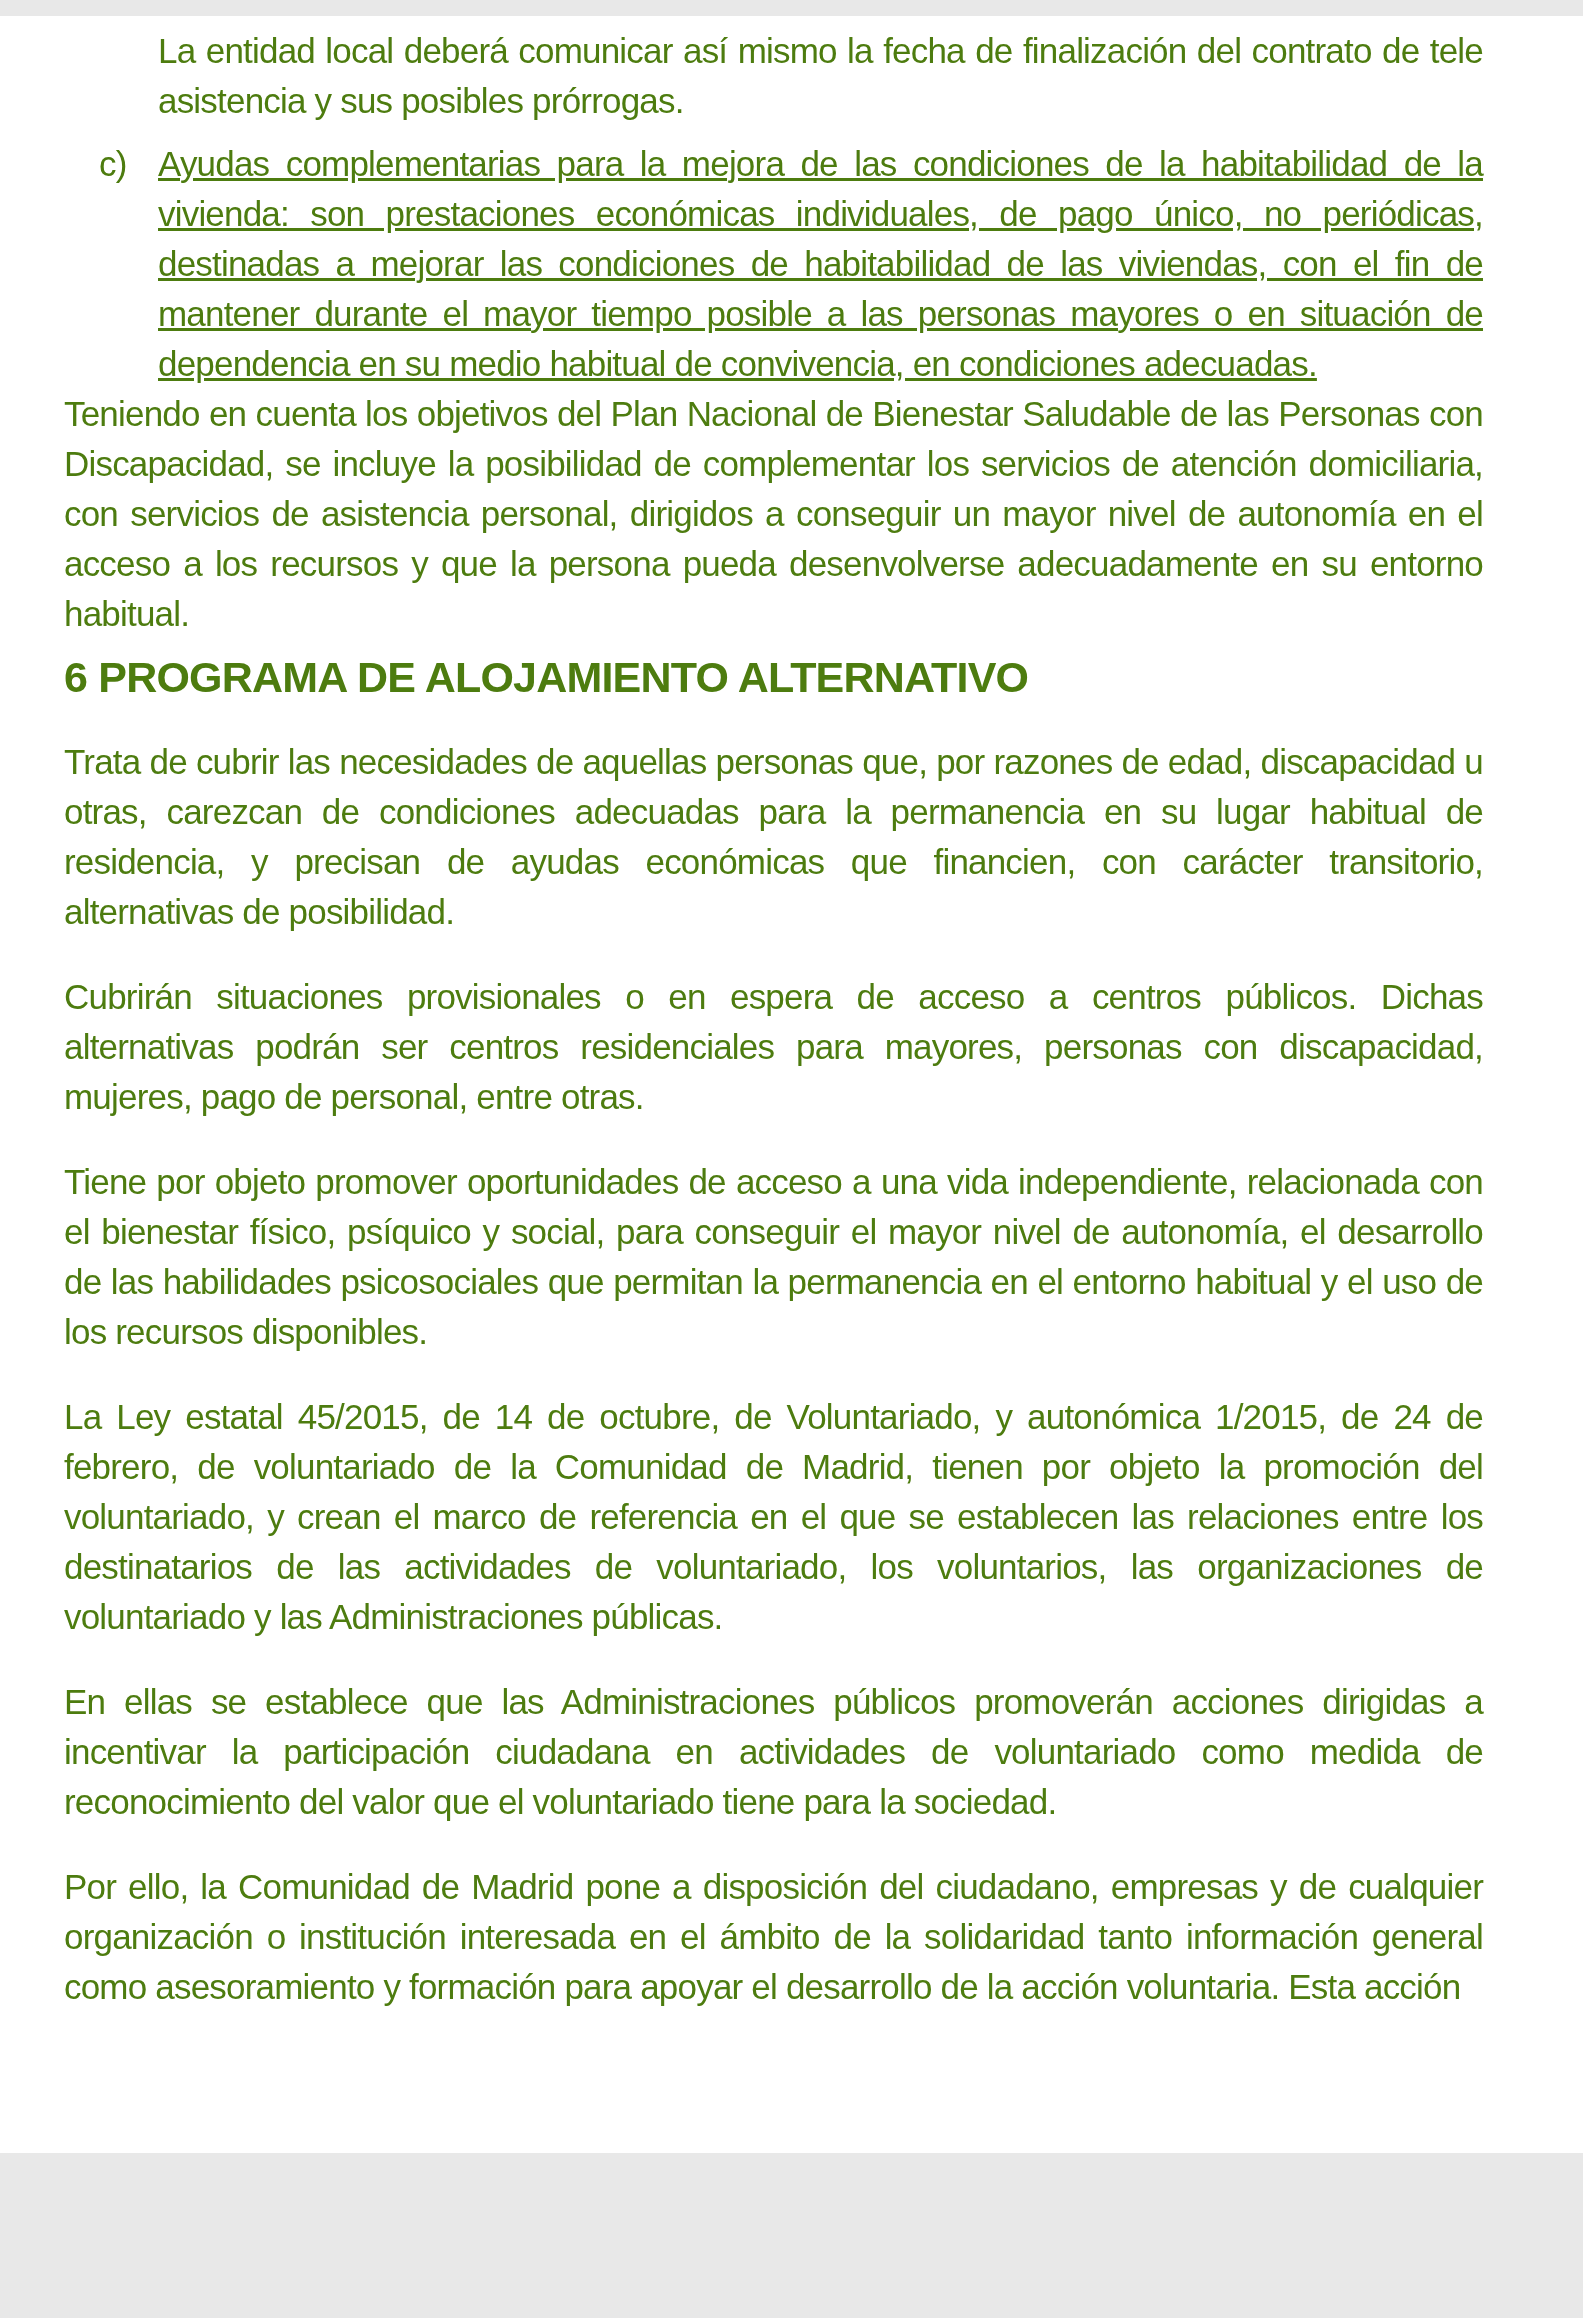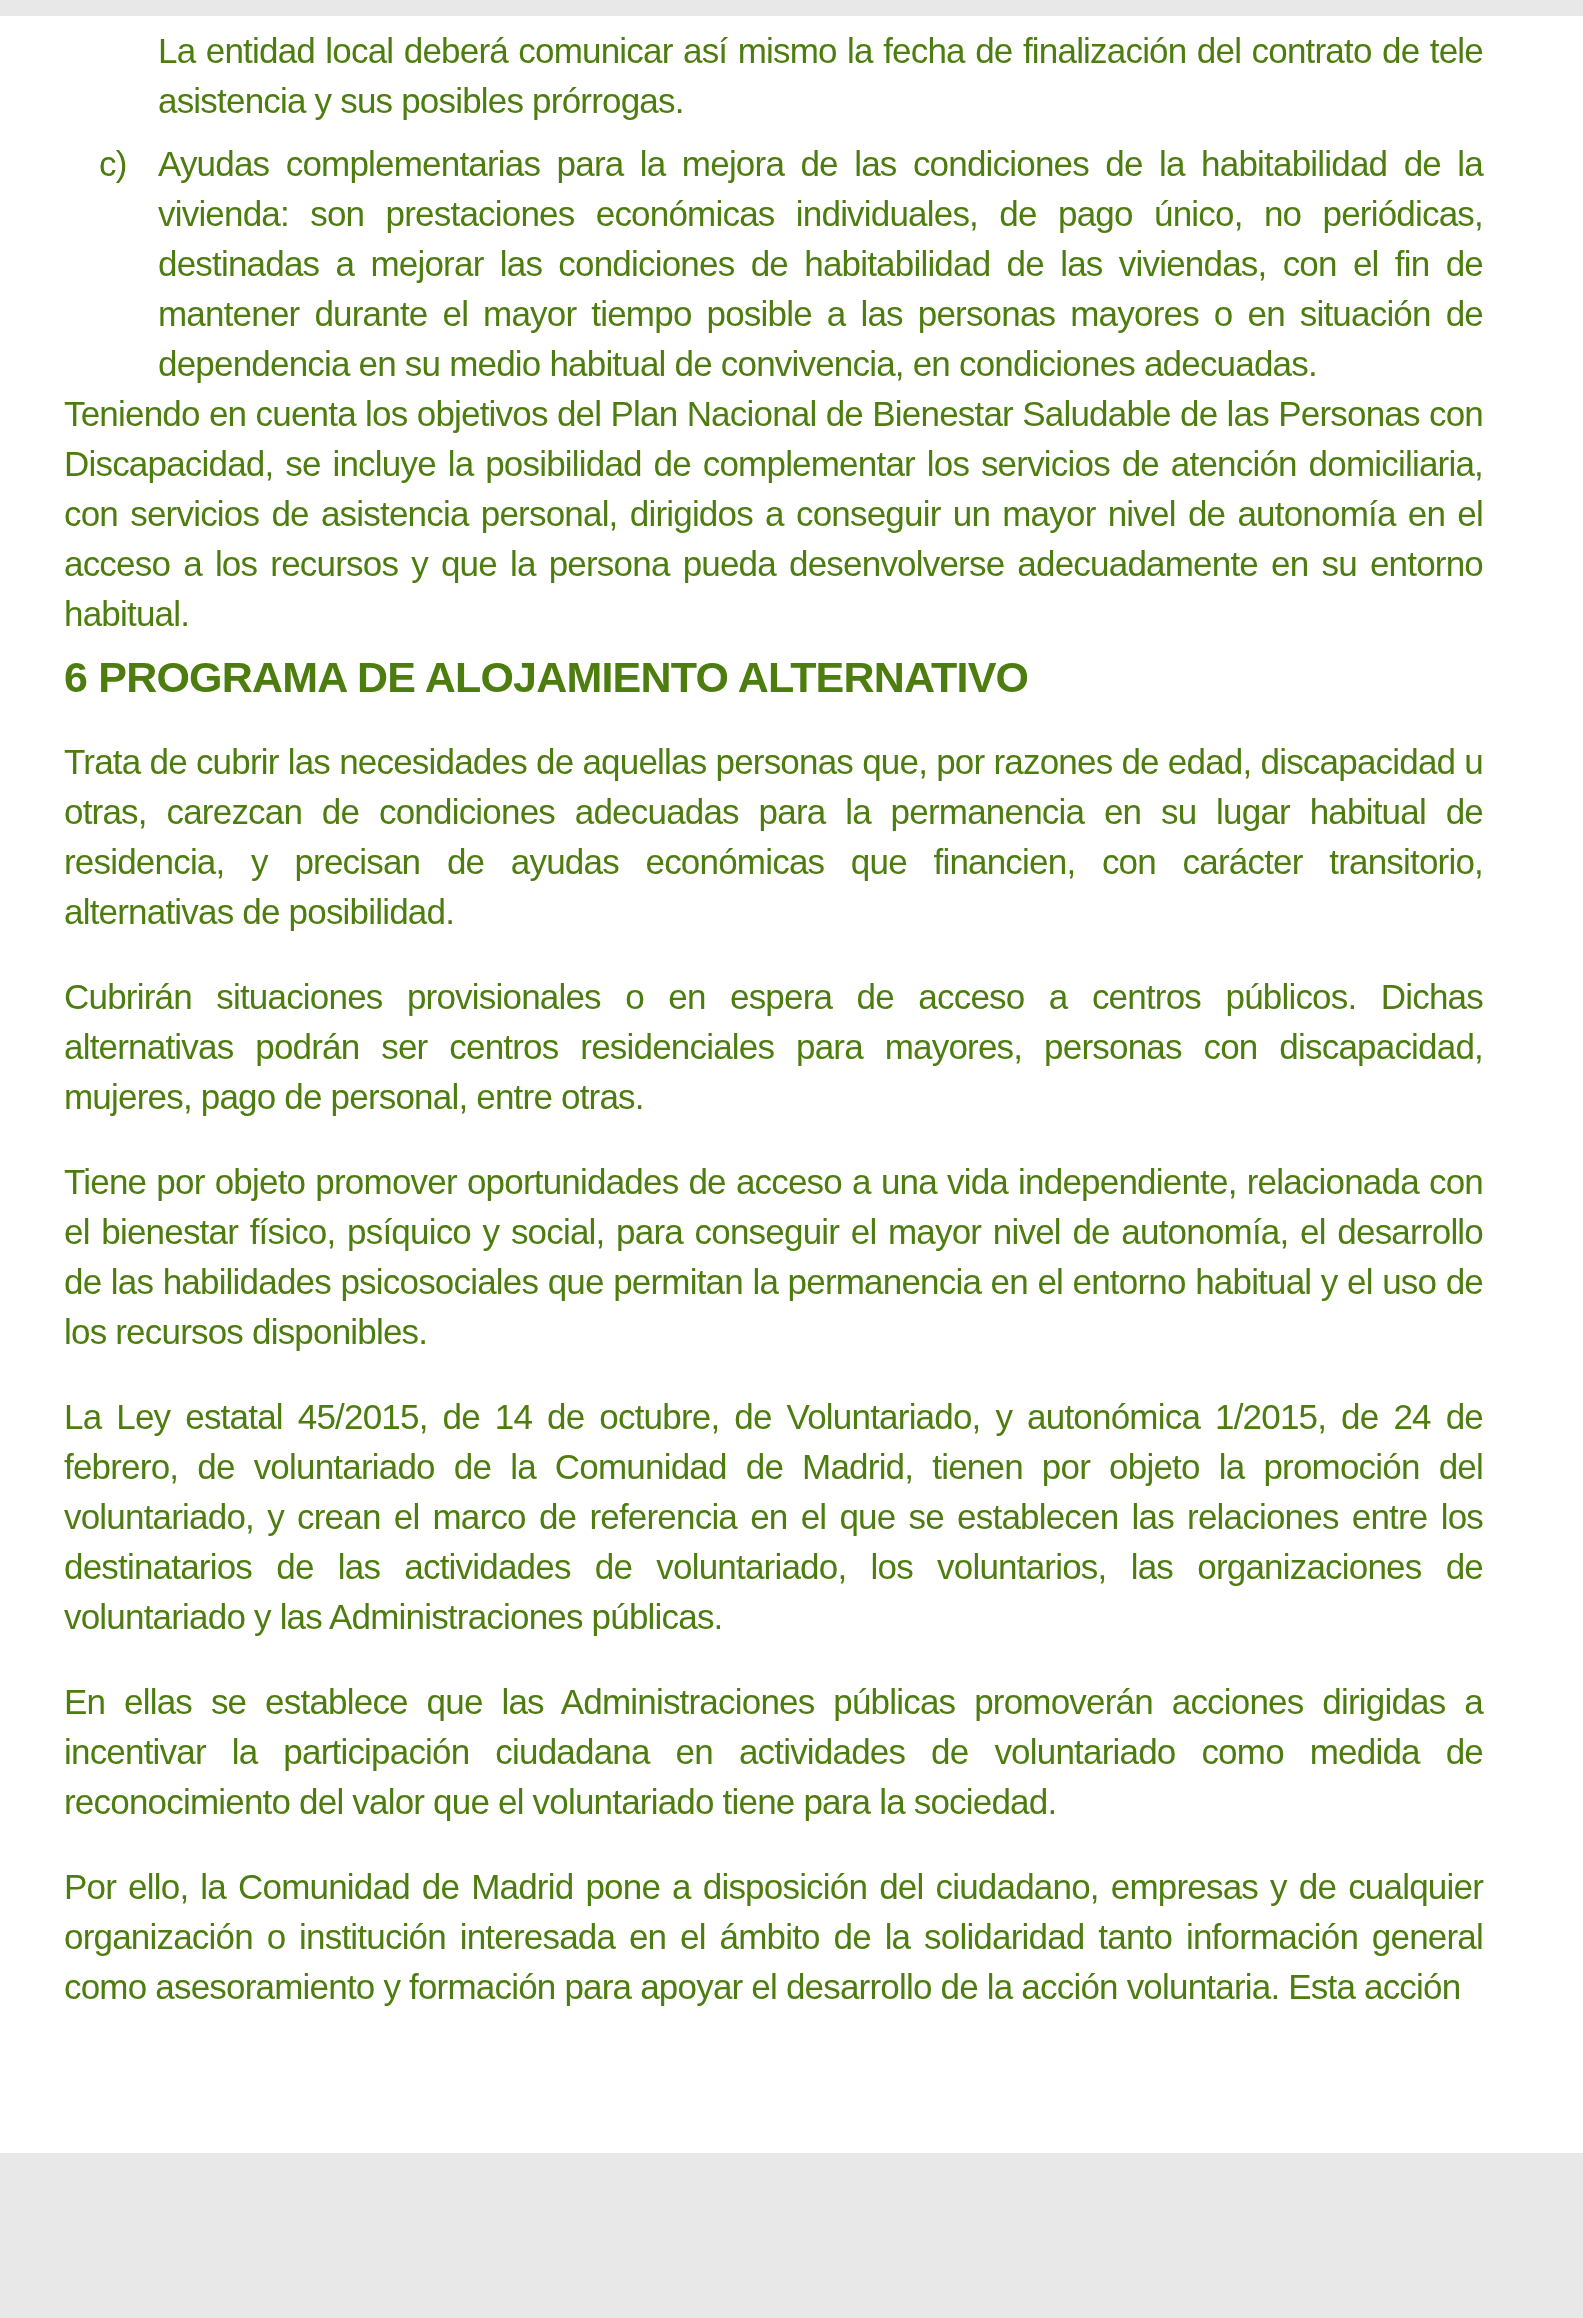--- a/index.html
+++ b/index.html
@@ -38,20 +38,21 @@
     padding-left: 94px;
   }
   .list-item .marker {
     position: absolute;
     left: 35px;
     top: 0;
   }
   .list-item .list-text {
     display: block;
     text-align: justify;
+    text-decoration: underline;
   }
   .heading {
     font-size: 43px;
     font-weight: bold;
     letter-spacing: -0.8px;
     line-height: 50px;
     margin: 13px 0 35px 0;
     text-align: left;
   }
 </style>
@@ -64,17 +65,17 @@
       <div class="list-item">
         <span class="marker">c)</span>
         <span class="list-text">Ayudas complementarias para la mejora de las condiciones de la habitabilidad de la vivienda: son prestaciones económicas individuales, de pago único, no periódicas, destinadas a mejorar las condiciones de habitabilidad de las viviendas, con el fin de mantener durante el mayor tiempo posible a las personas mayores o en situación de dependencia en su medio habitual de convivencia, en condiciones adecuadas.</span>
       </div>
       <p class="para">Teniendo en cuenta los objetivos del Plan Nacional de Bienestar Saludable de las Personas con Discapacidad, se incluye la posibilidad de complementar los servicios de atención domiciliaria, con servicios de asistencia personal, dirigidos a conseguir un mayor nivel de autonomía en el acceso a los recursos y que la persona pueda desenvolverse adecuadamente en su entorno habitual.</p>
       <h2 class="heading">6 PROGRAMA DE ALOJAMIENTO ALTERNATIVO</h2>
       <p class="para">Trata de cubrir las necesidades de aquellas personas que, por razones de edad, discapacidad u otras, carezcan de condiciones adecuadas para la permanencia en su lugar habitual de residencia, y precisan de ayudas económicas que financien, con carácter transitorio, alternativas de posibilidad.</p>
       <p class="para spaced">Cubrirán situaciones provisionales o en espera de acceso a centros públicos. Dichas alternativas podrán ser centros residenciales para mayores, personas con discapacidad, mujeres, pago de personal, entre otras.</p>
       <p class="para spaced">Tiene por objeto promover oportunidades de acceso a una vida independiente, relacionada con el bienestar físico, psíquico y social, para conseguir el mayor nivel de autonomía, el desarrollo de las habilidades psicosociales que permitan la permanencia en el entorno habitual y el uso de los recursos disponibles.</p>
       <p class="para spaced">La Ley estatal 45/2015, de 14 de octubre, de Voluntariado, y autonómica 1/2015, de 24 de febrero, de voluntariado de la Comunidad de Madrid, tienen por objeto la promoción del voluntariado, y crean el marco de referencia en el que se establecen las relaciones entre los destinatarios de las actividades de voluntariado, los voluntarios, las organizaciones de voluntariado y las Administraciones públicas.</p>
-      <p class="para spaced">En ellas se establece que las Administraciones públicas promoverán acciones dirigidas a incentivar la participación ciudadana en actividades de voluntariado como medida de reconocimiento del valor que el voluntariado tiene para la sociedad.</p>
+      <p class="para spaced">En ellas se establece que las Administraciones públicos promoverán acciones dirigidas a incentivar la participación ciudadana en actividades de voluntariado como medida de reconocimiento del valor que el voluntariado tiene para la sociedad.</p>
       <p class="para spaced">Por ello, la Comunidad de Madrid pone a disposición del ciudadano, empresas y de cualquier organización o institución interesada en el ámbito de la solidaridad tanto información general como asesoramiento y formación para apoyar el desarrollo de la acción voluntaria. Esta acción</p>
     </div>
 </div>
 
 
 </body></html>

